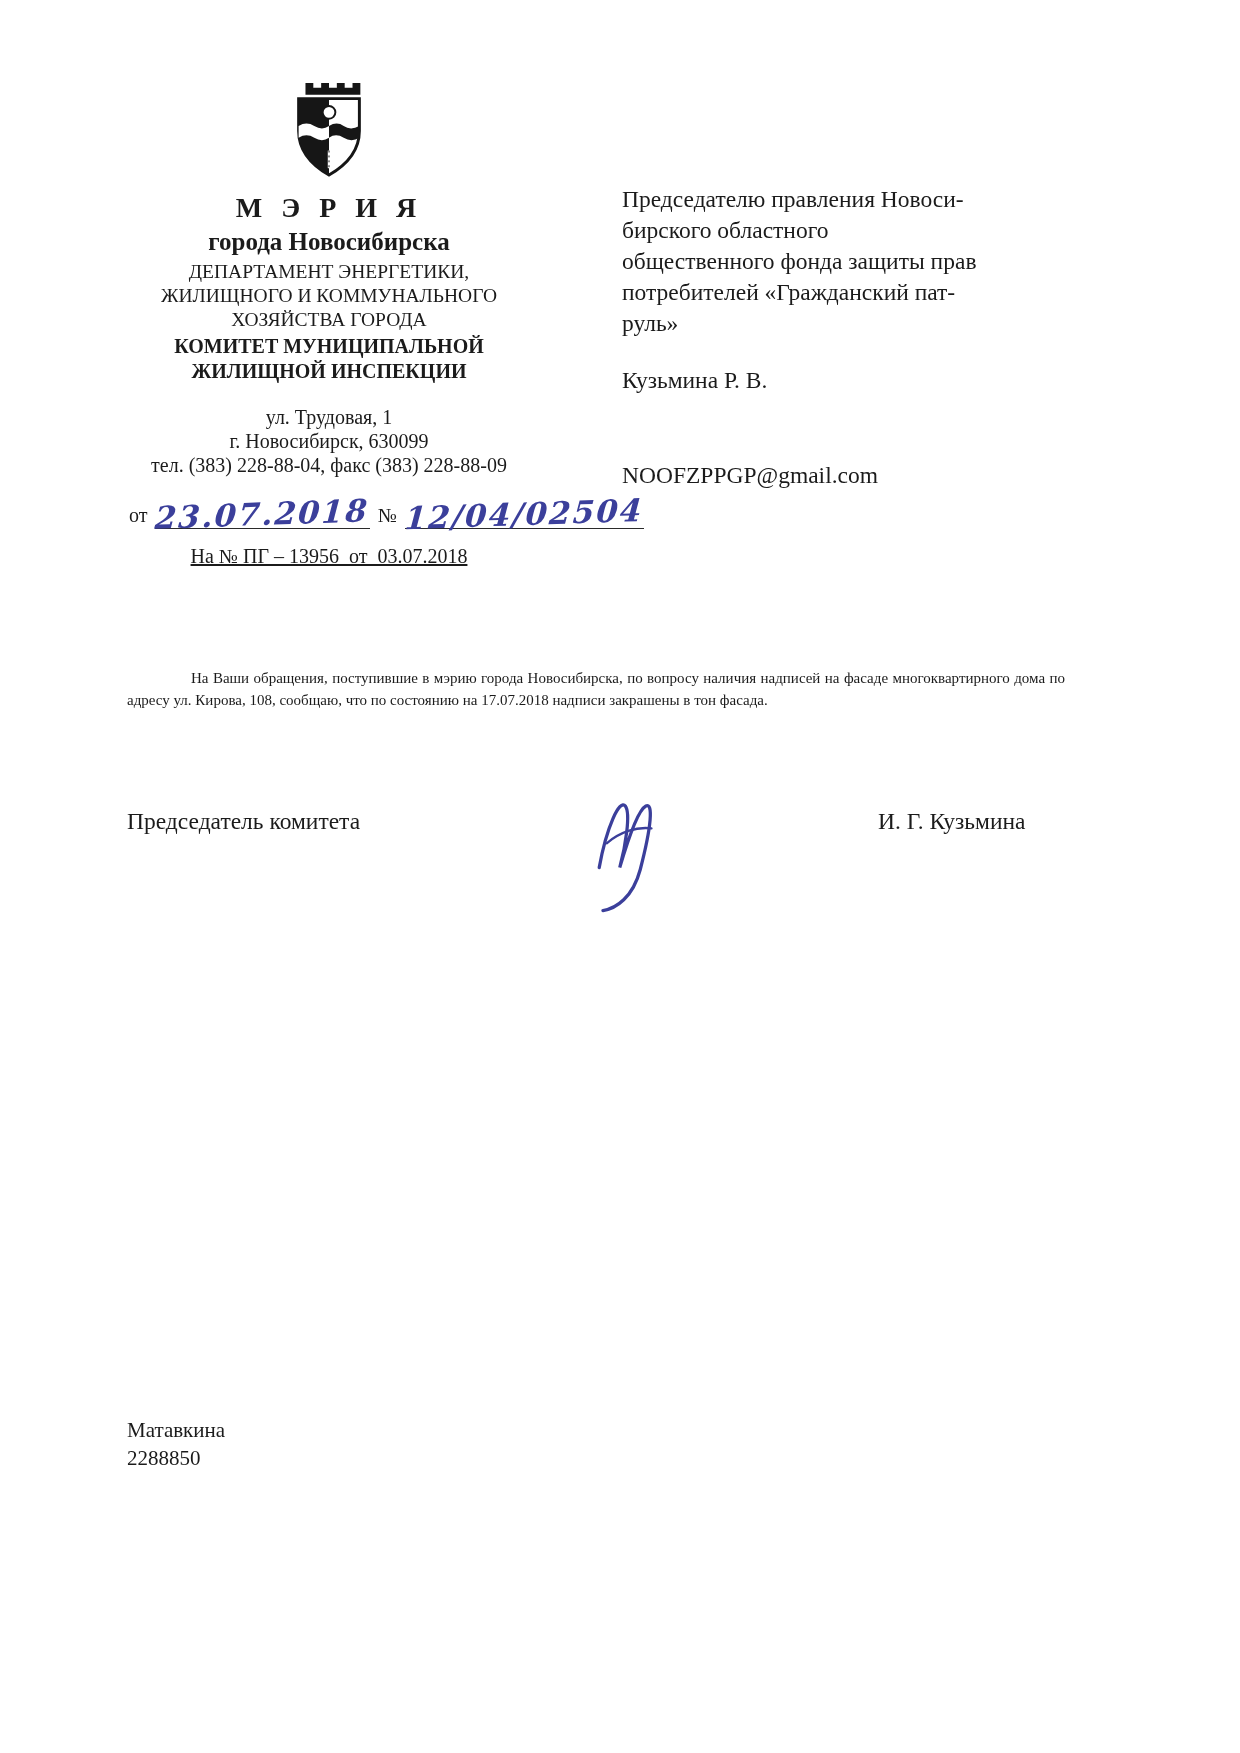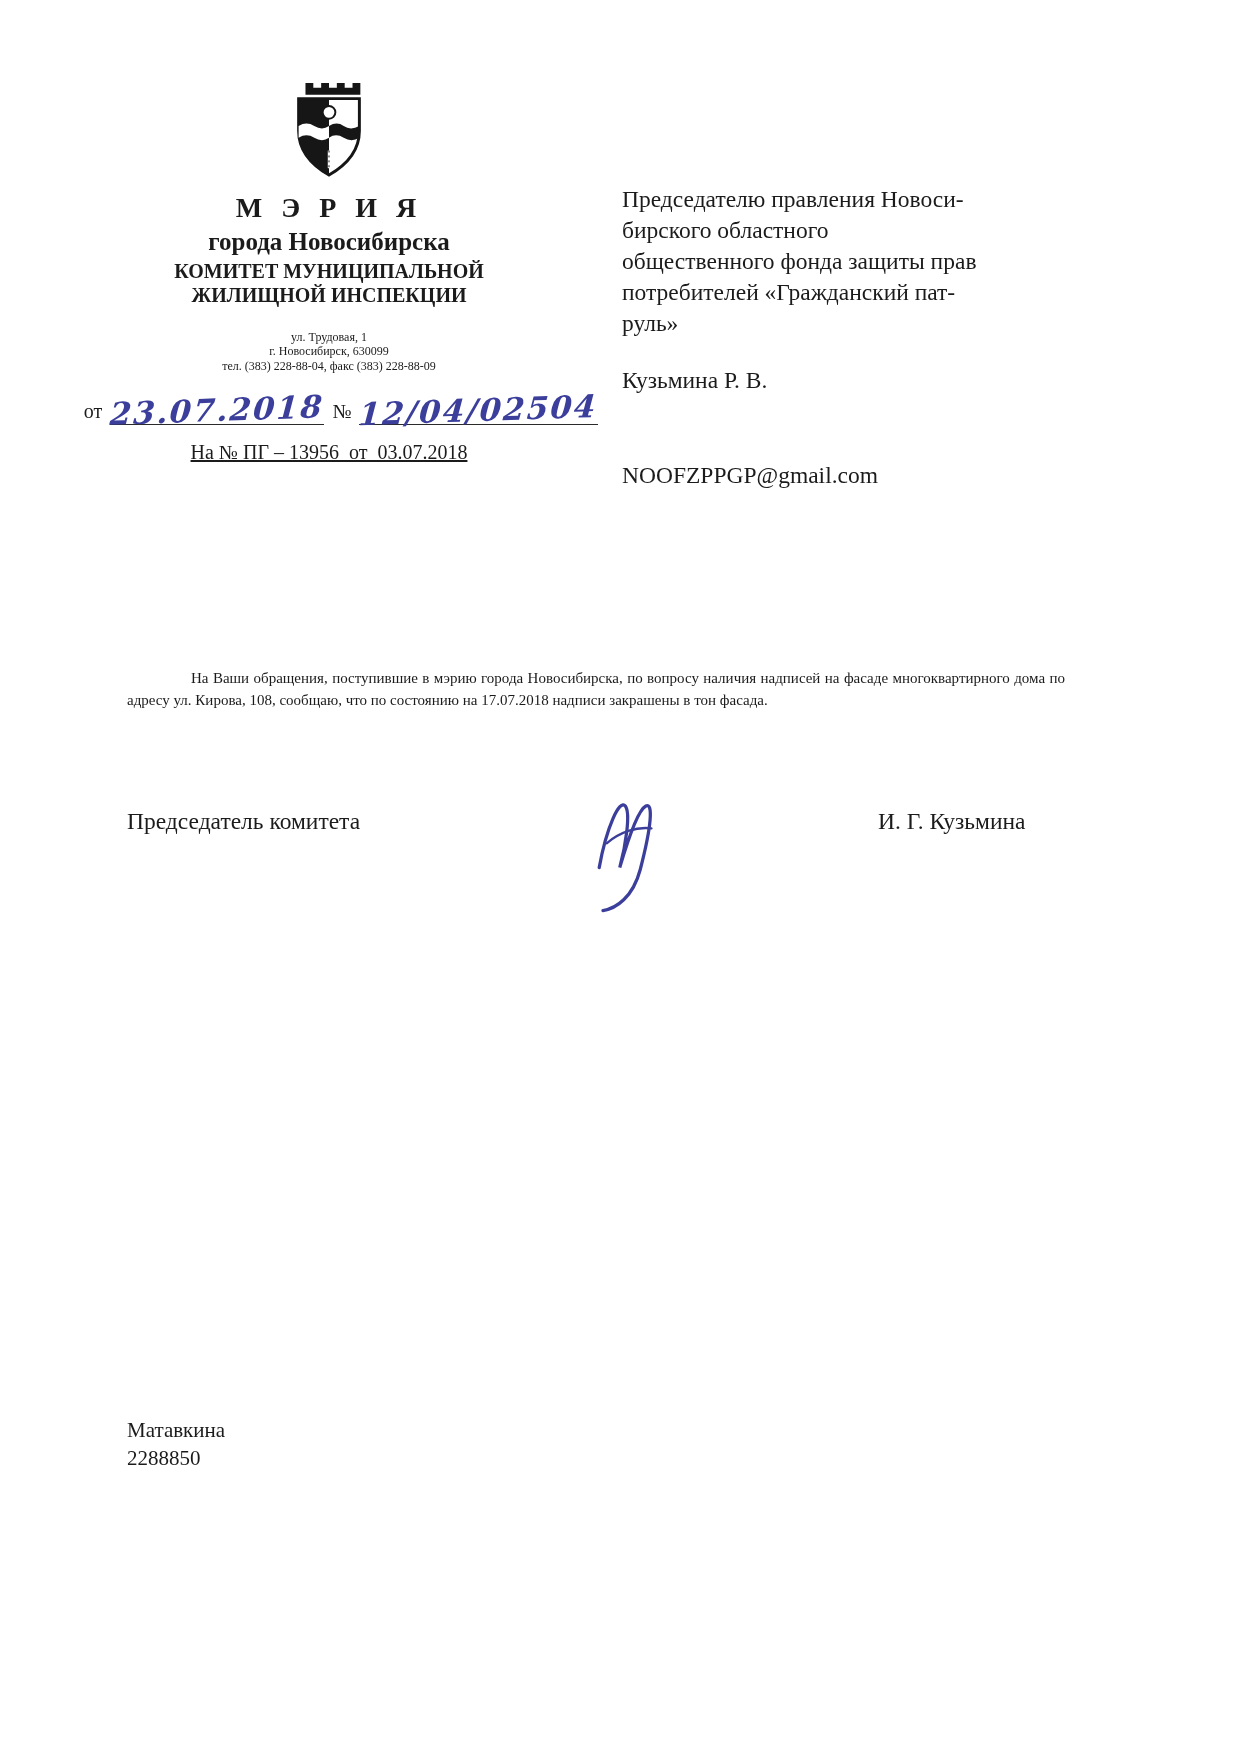--- a/index.html
+++ b/index.html
@@ -45,35 +45,34 @@
     white-space: pre-line;
   }
   .committee {
     font-weight: bold;
     font-size: 20px;
     line-height: 1.22;
     margin-top: 3px;
     white-space: pre-line;
   }
   .contacts {
-    font-size: 12px;
+    font-size: 20px;
     line-height: 1.2;
     margin-top: 22px;
     white-space: pre-line;
   }
   .outgoing {
     margin-top: 8px;
     padding-left: 24px;
     display: flex;
     align-items: flex-end;
     gap: 8px;
     font-size: 20px;
     text-align: left;
     height: 44px;
-    justify-content: center;
   }
   .o-label { flex: 0 0 auto; padding-bottom: 2px; }
   .blank {
     flex: 0 0 auto;
     border-bottom: 1.5px solid #2a2a2a;
     text-align: center;
     line-height: 1;
   }
   .blank.date-blank  { min-width: 160px; }
   .blank.number-blank{ min-width: 185px; }
@@ -176,20 +175,23 @@
         <path d="M45 47 q8 -5 15 0 t16 0 v12 q-8 5 -16 0 t-15 0 z" fill="#161616"></path>
 
         <circle cx="45" cy="33" r="6.5" fill="#ffffff" stroke="#161616" stroke-width="2"></circle>
         <path d="M45 72 v18" stroke="#ffffff" stroke-width="2.5"></path>
         <path d="M45 72 v18" stroke="#161616" stroke-width="1" stroke-dasharray="2 3"></path>
       </svg>
     </div>
 
     <div class="org-title">М Э Р И Я</div>
     <div class="org-subtitle">города Новосибирска</div>
+    <div class="dept">ДЕПАРТАМЕНТ ЭНЕРГЕТИКИ,
+ЖИЛИЩНОГО И КОММУНАЛЬНОГО
+ХОЗЯЙСТВА ГОРОДА</div>
     <div class="committee">КОМИТЕТ МУНИЦИПАЛЬНОЙ
 ЖИЛИЩНОЙ ИНСПЕКЦИИ</div>
     <div class="contacts">ул. Трудовая, 1
 г. Новосибирск, 630099
 тел. (383) 228-88-04, факс (383) 228-88-09</div>
 
     <div class="outgoing">
       <span class="o-label">от</span>
       <span class="blank date-blank"><span class="handwrite">23.07.2018</span></span>
       <span class="o-label">№</span>

